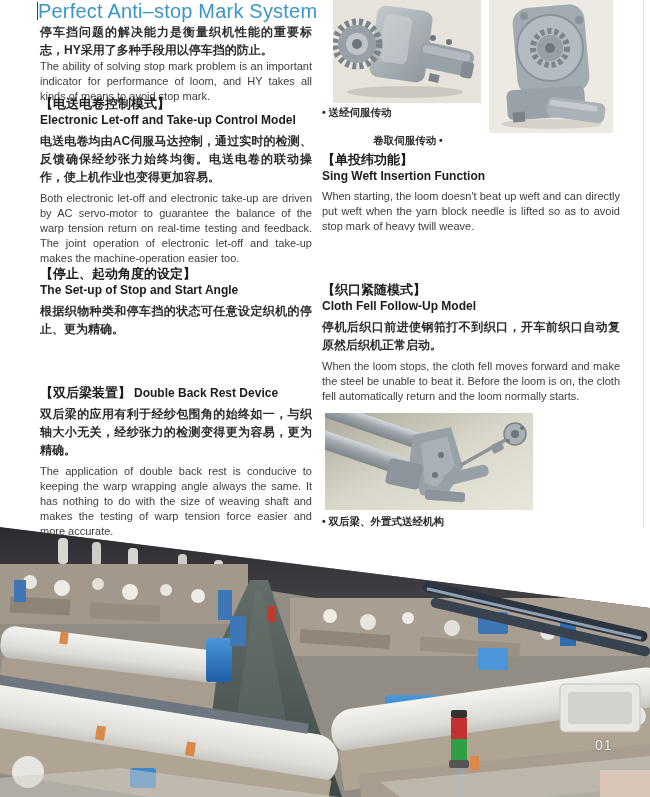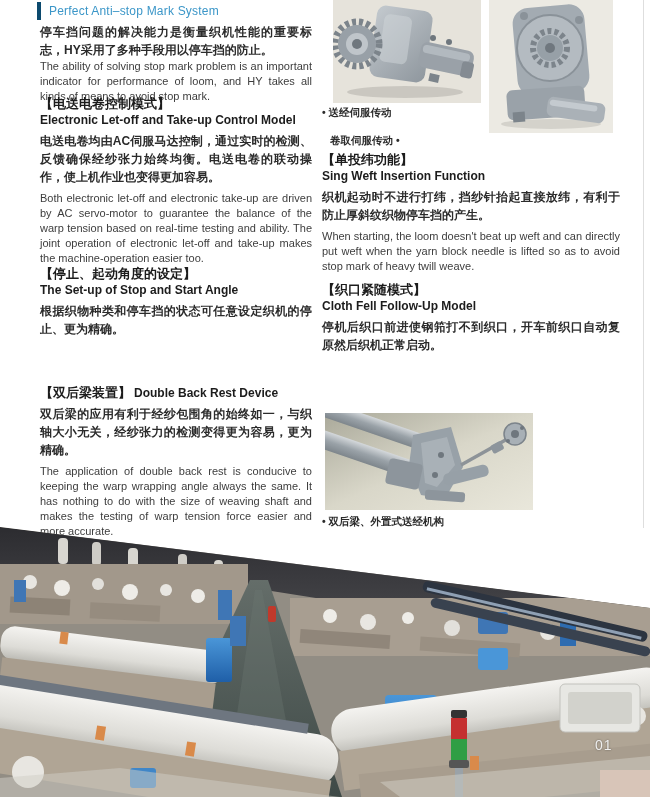--- a/index.html
+++ b/index.html
@@ -6,22 +6,22 @@
   body{
     width:650px;height:797px;position:relative;overflow:hidden;
     background:#ffffff;
     font-family:"Liberation Sans","DejaVu Sans",sans-serif;
     -webkit-font-smoothing:antialiased;
   }
   .abs{position:absolute;}
   
   .page-title{
     left:37px;top:2px;width:290px;
-    color:#3b96c8;font-size:12px;font-weight:500;letter-spacing:.2px;
-    border-left:4px solid #0c4a6e;padding-left:8px;line-height:18px;
+    color:#3b96c8;font-size:20px;font-weight:500;letter-spacing:.2px;
+    border-left:1px solid #0c4a6e;line-height:18px;
   }
   .col{width:272px;}
   .zh{color:#2b2b2b;font-size:12px;line-height:18px;font-weight:600;text-align:justify;}
   .en{color:#3d3d3d;font-size:11px;line-height:15px;font-weight:400;text-align:justify;}
   .sec .t-zh{color:#1c1c1c;font-size:13px;font-weight:700;line-height:16px;}
   .sec .t-en{color:#1c1c1c;font-size:12px;font-weight:700;line-height:15px;margin-top:1px;}
   .sec .b-zh{margin-top:4px;}
   .sec .b-en{margin-top:5px;}
   .inline-title .t-en{display:inline;margin-left:3px;}
   .inline-title .t-zh{display:inline;}
@@ -47,21 +47,21 @@
 
 <div class="abs page-title">Perfect Anti–stop Mark System</div>
 
 <div class="abs col zh" style="left:40px;top:23px;">停车挡问题的解决能力是衡量织机性能的重要标志，HY采用了多种手段用以停车挡的防止。</div>
 <div class="abs col en" style="left:40px;top:59px;">The ability of solving stop mark problem is an important indicator for performance of loom, and HY takes all kinds of means to avoid stop mark.</div>
 
 <div class="abs col sec" style="left:40px;top:96px;">
   <div class="t-zh">【电送电卷控制模式】</div>
   <div class="t-en">Electronic Let-off and Take-up Control Model</div>
   <div class="zh b-zh">电送电卷均由AC伺服马达控制，通过实时的检测、反馈确保经纱张力始终均衡。电送电卷的联动操作，使上机作业也变得更加容易。</div>
-  <div class="en b-en">Both electronic let-off and electronic take-up are driven by AC servo-motor to guarantee the balance of the warp tension based on real-time testing and ability. The joint operation of electronic let-off and take-up makes the machine-operation easier too.</div>
+  <div class="en b-en">Both electronic let-off and electronic take-up are driven by AC servo-motor to guarantee the balance of the warp tension return on real-time testing and feedback. The joint operation of electronic let-off and take-up makes the machine-operation easier too.</div>
 </div>
 
 <div class="abs col sec" style="left:40px;top:266px;">
   <div class="t-zh">【停止、起动角度的设定】</div>
   <div class="t-en">The Set-up of Stop and Start Angle</div>
   <div class="zh b-zh">根据织物种类和停车挡的状态可任意设定织机的停止、更为精确。</div>
 </div>
 
 <div class="abs col sec inline-title" style="left:40px;top:383px;">
   <div>
@@ -107,33 +107,33 @@
     <circle cx="61" cy="48" r="13" fill="#97a0a7"></circle>
     <circle cx="61" cy="48" r="5" fill="#6f777e"></circle>
     <circle cx="35" cy="16" r="4" fill="#8a9299"></circle>
       <circle cx="90" cy="20" r="4" fill="#8a9299"></circle>
     <rect x="18" y="88" width="78" height="30" rx="6" fill="#9aa2a9" transform="rotate(-4 57 103)"></rect>
     <rect x="58" y="100" width="58" height="20" rx="6" fill="#aab1b7" transform="rotate(8 87 110)"></rect>
     <rect x="60" y="103" width="48" height="6" rx="3" fill="#cfd4d8" opacity="0.7" transform="rotate(8 87 110)"></rect>
     <rect x="24" y="112" width="12" height="10" fill="#7c848b" transform="rotate(-4 30 117)"></rect>
   </svg>
 </div>
-<div class="abs caption" style="left:330px;top:134px;width:156px;text-align:left;">卷取伺服传动 •</div>
+<div class="abs caption" style="left:330px;top:134px;width:156px;text-align:center;">卷取伺服传动 •</div>
 
 <div class="abs sec" style="left:322px;top:152px;width:298px;">
   <div class="t-zh">【单投纬功能】</div>
   <div class="t-en">Sing Weft Insertion Function</div>
-  <div class="zh b-zh">织机起动时不进行打纬，挡纱针抬起直接放纬，有利于防止厚斜纹织物停车挡的产生。</div>
   <div class="en b-en">When starting, the loom doesn't beat up weft and can directly put weft when the yarn block needle is lifted so as to avoid stop mark of heavy twill weave.</div>
 </div>
 
 <div class="abs sec" style="left:322px;top:282px;width:298px;">
   <div class="t-zh">【织口紧随模式】</div>
   <div class="t-en">Cloth Fell Follow-Up Model</div>
   <div class="zh b-zh">停机后织口前进使钢筘打不到织口，开车前织口自动复原然后织机正常启动。</div>
+  <div class="en b-en">When the loom stops, the cloth fell moves forward and make the steel be unable to beat it. Before the loom is on, the cloth fell automatically return and the loom normally starts.</div>
 </div>
 
 <div class="abs imgbox" style="left:325px;top:413px;width:208px;height:97px;">
   <svg width="208" height="97" viewBox="0 0 208 97">
     <defs>
       <linearGradient id="bg3" x1="0" y1="0" x2="1" y2="1">
         <stop offset="0" stop-color="#aaa99a"></stop>
           <stop offset="0.5" stop-color="#d9d7c9"></stop>
           <stop offset="1" stop-color="#e9e7db"></stop>
       </linearGradient>

